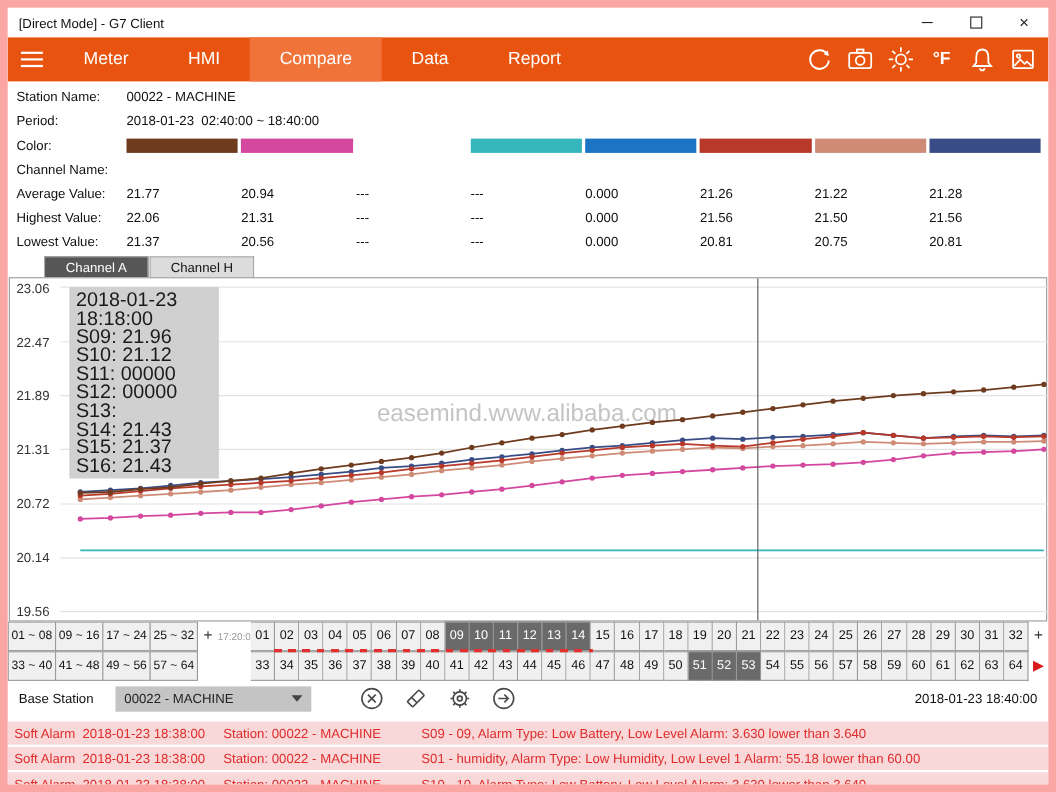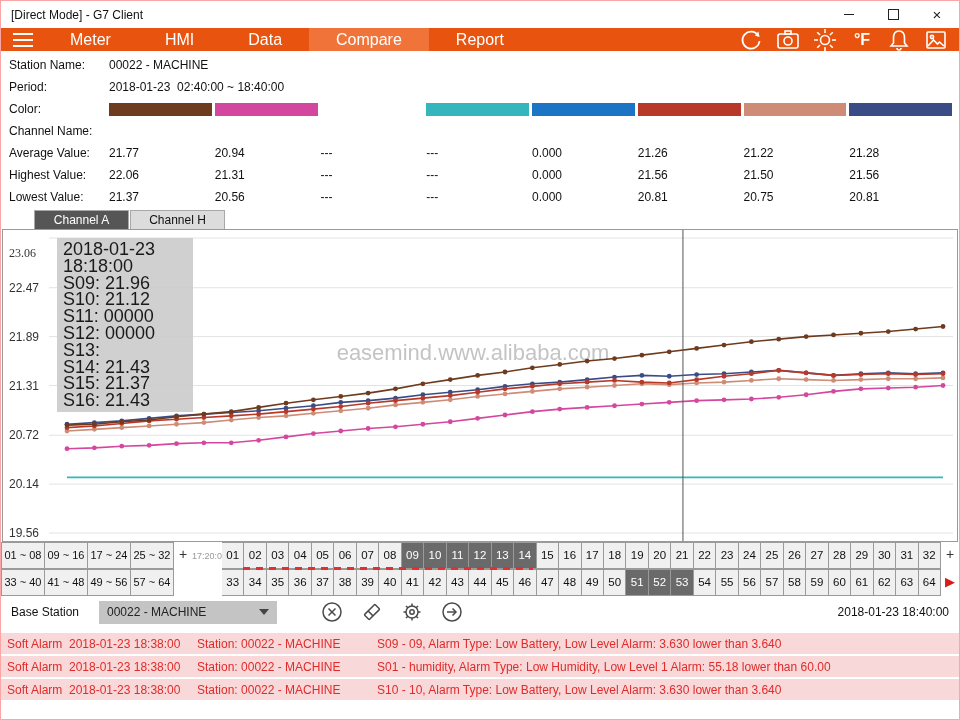--- a/index.html
+++ b/index.html
@@ -1,29 +1,29 @@
 <!DOCTYPE html>
 <html><head>
 <meta charset="utf-8">
 <style>
   html,body{margin:0;padding:0;background:#fff;}
   body{width:960px;height:720px;font-family:"Liberation Sans",sans-serif;font-size:12px;color:#111;overflow:hidden;}
-  .app{width:960px;height:720px;box-sizing:border-box;border:1px solid #fca5a5;background:#fff;position:relative;overflow:hidden;}
+  .app{width:960px;height:720px;box-sizing:border-box;border:7px solid #fca5a5;background:#fff;position:relative;overflow:hidden;}
 
   
   .titlebar{height:27px;display:flex;align-items:center;background:#fff;}
   .titlebar .title{padding-left:10px;font-size:12px;}
   .win-controls{margin-left:auto;display:flex;height:100%;}
   .win-btn{width:44px;display:flex;align-items:center;justify-content:center;cursor:default;color:#222;}
   .min-bar{width:10px;border-top:1.5px solid #222;display:inline-block;}
   .max-box{width:9px;height:9px;border:1.2px solid #222;display:inline-block;}
   .close-x{font-size:15px;line-height:1;}
 
   
-  .nav{height:23px;background:#E8540F;display:flex;align-items:stretch;color:#fff;}
+  .nav{height:40px;background:#E8540F;display:flex;align-items:stretch;color:#fff;}
   .hamburger{width:42px;display:flex;flex-direction:column;justify-content:center;gap:4px;padding-left:12px;box-sizing:border-box;}
   .hamburger span{width:20px;height:2px;background:#fff;}
   .nav-items{display:flex;align-items:stretch;}
   .nav-item{padding:0 27px;display:flex;align-items:center;font-size:16px;}
   .nav-item.active{background:#F0743A;}
   .nav-icons{margin-left:auto;display:flex;align-items:center;gap:7px;padding-right:8px;}
   .nav-icon{width:30px;height:30px;display:flex;align-items:center;justify-content:center;}
   .fahrenheit{color:#fff;font-size:16px;font-weight:bold;}
 
   
@@ -99,22 +99,22 @@
 
   <div class="nav">
     <div class="hamburger">
         <span></span>
         <span></span>
         <span></span>
       </div>
     <div class="nav-items">
         <div class="nav-item">Meter</div>
         <div class="nav-item">HMI</div>
+        <div class="nav-item active">Compare</div>
         <div class="nav-item">Data</div>
-        <div class="nav-item active">Compare</div>
         <div class="nav-item">Report</div>
       </div>
     <div class="nav-icons">
       <div class="nav-icon">
         <svg width="30" height="30" viewBox="0 0 30 30">
             <path d="M 22.5 11 A 8.5 8.5 0 1 0 23.5 16" fill="none" stroke="#fff" stroke-width="1.8"></path>
             <polygon points="23.5,12 18.8,10.4 22.4,6.6" fill="#fff"></polygon>
           </svg>
       </div>
       <div class="nav-icon">
@@ -404,21 +404,21 @@
         <circle cx="775.75" cy="109.1428571428571" r="2.4" fill="#6E3B1E"></circle>
         <circle cx="803.125" cy="106.61428571428557" r="2.4" fill="#6E3B1E"></circle>
         <circle cx="830.5" cy="104.92857142857132" r="2.4" fill="#6E3B1E"></circle>
         <circle cx="857.875" cy="103.24285714285706" r="2.4" fill="#6E3B1E"></circle>
         <circle cx="885.25" cy="101.55714285714282" r="2.4" fill="#6E3B1E"></circle>
         <circle cx="912.625" cy="99.0285714285713" r="2.4" fill="#6E3B1E"></circle>
         <circle cx="940" cy="96.49999999999977" r="2.4" fill="#6E3B1E"></circle>
         <line x1="679.9375" y1="0" x2="679.9375" y2="311" stroke="#555" stroke-width="1"></line>
       </svg>
     <div class="ylabels">
-        <span style="top: 16px; font-family: Liberation Serif, serif;">23.06</span>
+        <span style="top: 2px;">23.06</span>
         <span style="top: 50.7286px;">22.47</span>
         <span style="top: 99.6143px;">21.89</span>
         <span style="top: 148.5px;">21.31</span>
         <span style="top: 198.229px;">20.72</span>
         <span style="top: 247.114px;">20.14</span>
         <span style="top: 296px;">19.56</span>
       </div>
     <div class="tooltip">
         <div>2018-01-23 18:18:00</div>
         <div>S09: 21.96</div>

